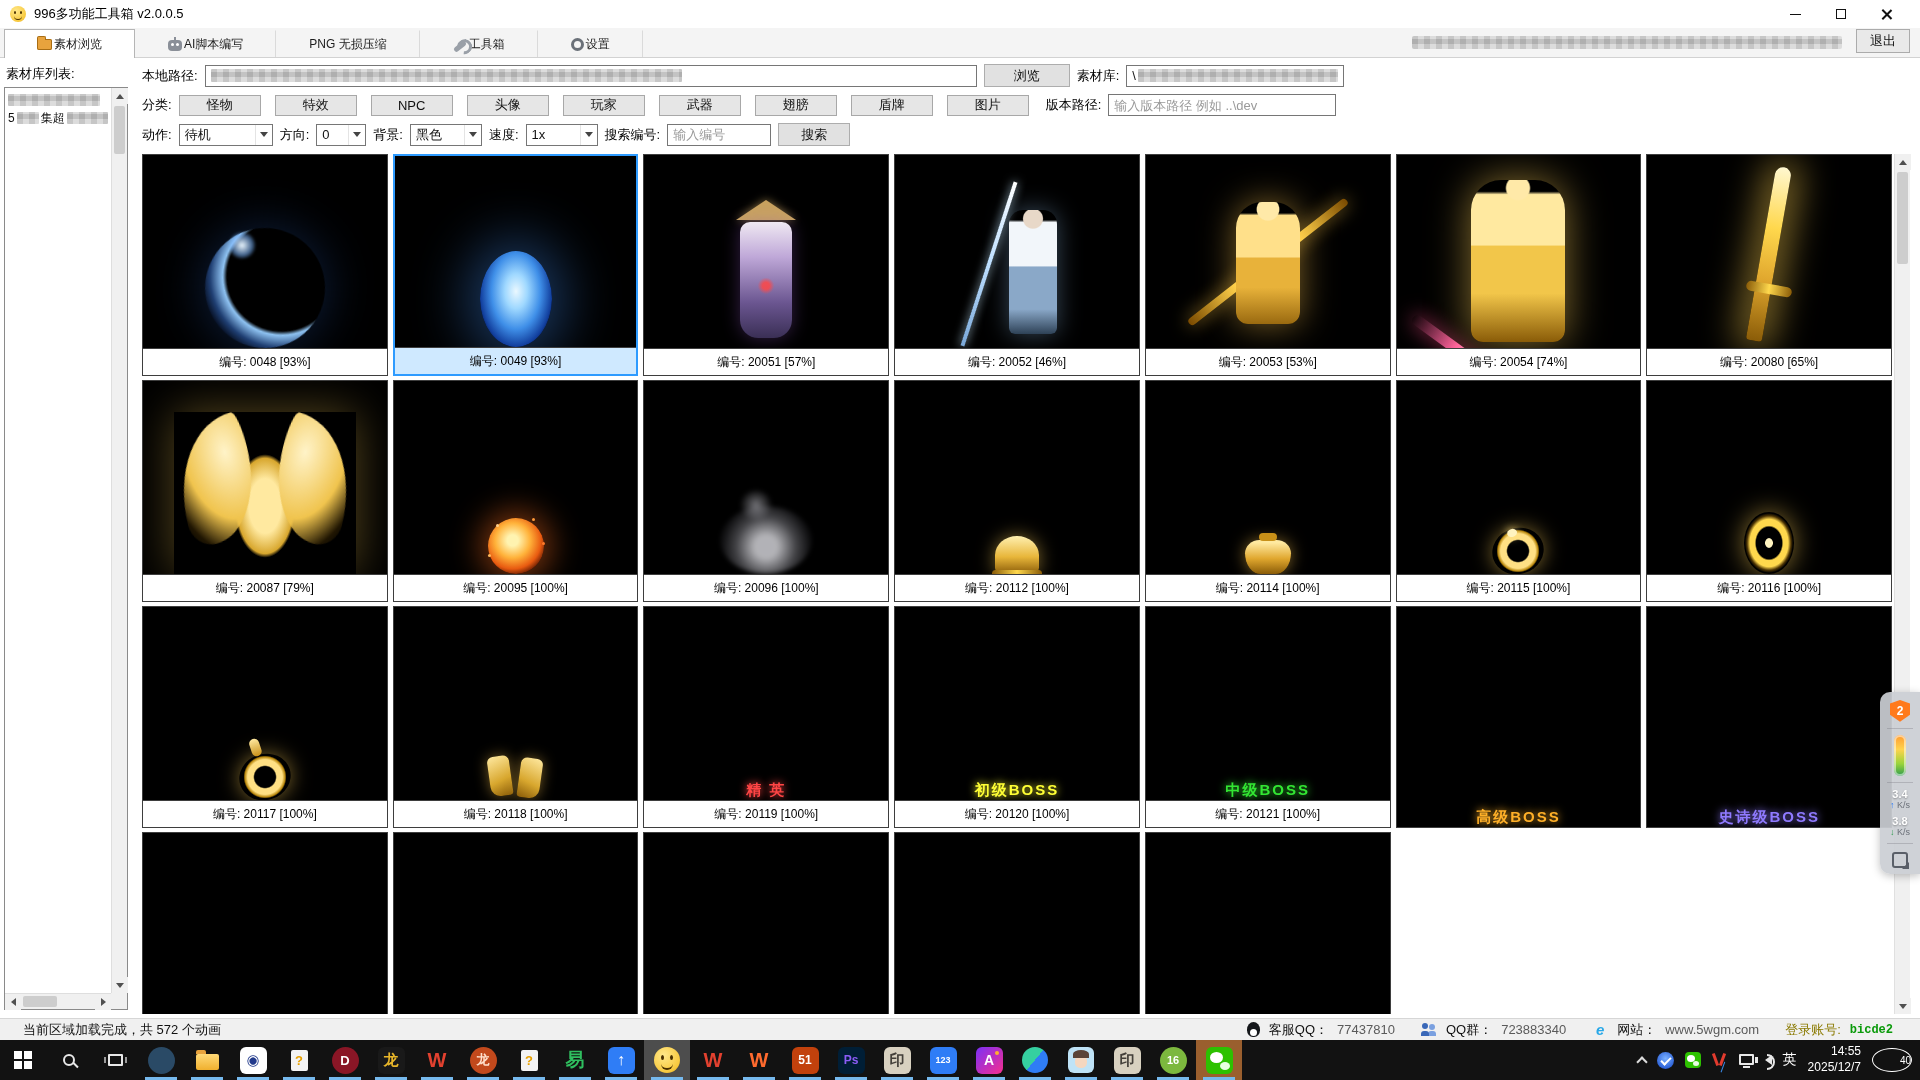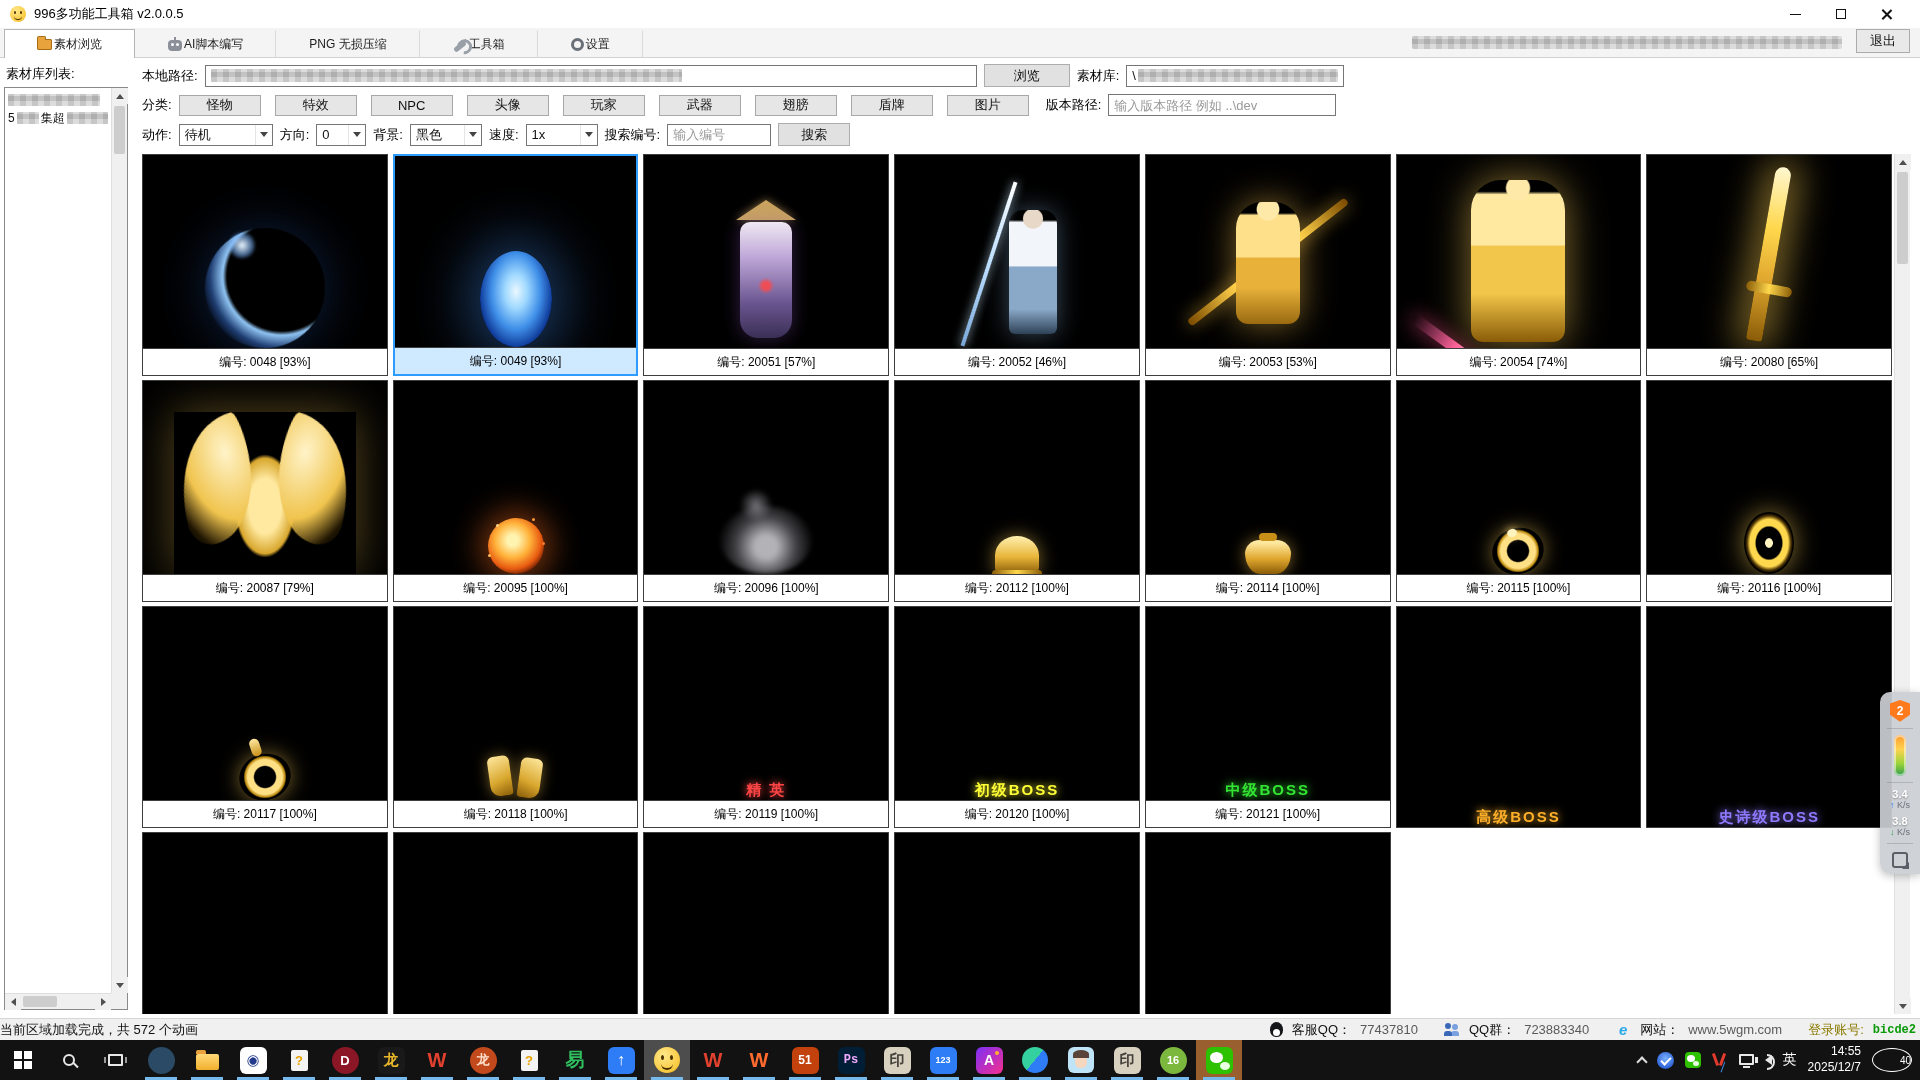--- a/index.html
+++ b/index.html
@@ -213,21 +213,21 @@
   .art-boots .fx::after{position:absolute;left:36px;top:2px;width:22px;height:40px;border-radius:6px 6px 10px 3px;
      background:linear-gradient(200deg,#ffe9a0,#d8a72e 60%,#8a5c08);transform:rotate(8deg);box-shadow:0 0 14px rgba(255,200,80,.45)}
 
   
   .main-vscroll{position:absolute;top:0;right:0;bottom:0;width:16px;background:#f0f0f0;border-left:1px solid #e0e0e0}
   .main-vscroll .sb-top{position:absolute;top:0;left:0}
   .main-vscroll .sb-bot{position:absolute;bottom:0;left:0}
   .main-vscroll .thumb{position:absolute;left:2px;right:2px;top:18px;height:92px;background:#cdcdcd;border-radius:2px}
 
   
-  .statusbar{height:22px;background:#f0f0f0;border-top:1px solid #d6d6d6;display:flex;align-items:center;font-size:13px;color:#111;padding:0 0;flex:none}
+  .statusbar{height:22px;background:#f0f0f0;border-top:1px solid #d6d6d6;display:flex;align-items:center;font-size:13px;color:#111;padding:0 23px;flex:none}
   .sb-right{margin-left:auto;display:flex;align-items:center;gap:9px;padding-right:4px}
   .sb-num{color:#5a5a5a}
   .acct-label{color:#8a7a00}
   .acct-value{color:#0a9a0a;font-family:"Liberation Mono","DejaVu Sans Mono",monospace;font-weight:bold;font-size:12px}
   .qq-icon{width:13px;height:15px;background:#14161a;border-radius:50% 50% 45% 45%;position:relative;display:inline-block}
   .qq-icon::after{content:"";position:absolute;left:3px;bottom:1px;width:7px;height:7px;background:#fff;border-radius:50%}
   .group-icon{width:16px;height:13px;position:relative;display:inline-block}
   .group-icon::before{content:"";position:absolute;left:1px;top:0;width:6px;height:6px;border-radius:50%;background:#3a68b8;box-shadow:7px 1px 0 #7aa0e0}
   .group-icon::after{content:"";position:absolute;left:0;bottom:0;width:8px;height:5px;border-radius:3px 3px 0 0;background:#3a68b8;box-shadow:7px 0 0 #7aa0e0}
   .ie-icon{width:16px;height:16px;display:inline-flex;align-items:center;justify-content:center}
@@ -712,21 +712,21 @@
         <div class="tb-btn">
           <span class="tile-glyph" style="color: rgb(226, 65, 47); font-size: 20px;">W</span>
         </div>
         <div class="tb-btn">
           <span class="tile-glyph" style="color: rgb(255, 106, 46); font-size: 20px;">W</span>
         </div>
         <div class="tb-btn">
           <span class="tile-glyph" style="background: #c2410c; color: rgb(255, 255, 255); font-size: 12px;">51</span>
         </div>
         <div class="tb-btn">
-          <span class="tile-glyph" style="background: rgb(0, 30, 54); color: #f0abfc; font-size: 12px; font-family: Liberation Mono, monospace;">Ps</span>
+          <span class="tile-glyph" style="background: rgb(0, 30, 54); color: #8b5cf6; font-size: 12px;">Ps</span>
         </div>
         <div class="tb-btn">
           <span class="tile-glyph" style="background: rgb(216, 209, 192); color: rgb(68, 64, 58); font-size: 15px;">印</span>
         </div>
         <div class="tb-btn">
           <span class="tile-glyph" style="background: rgb(47, 125, 246); color: rgb(255, 255, 255); font-size: 9px;">123</span>
         </div>
         <div class="tb-btn">
           <span class="tile-glyph ai-grad" style="font-size: 14px;">A</span>
         </div>

